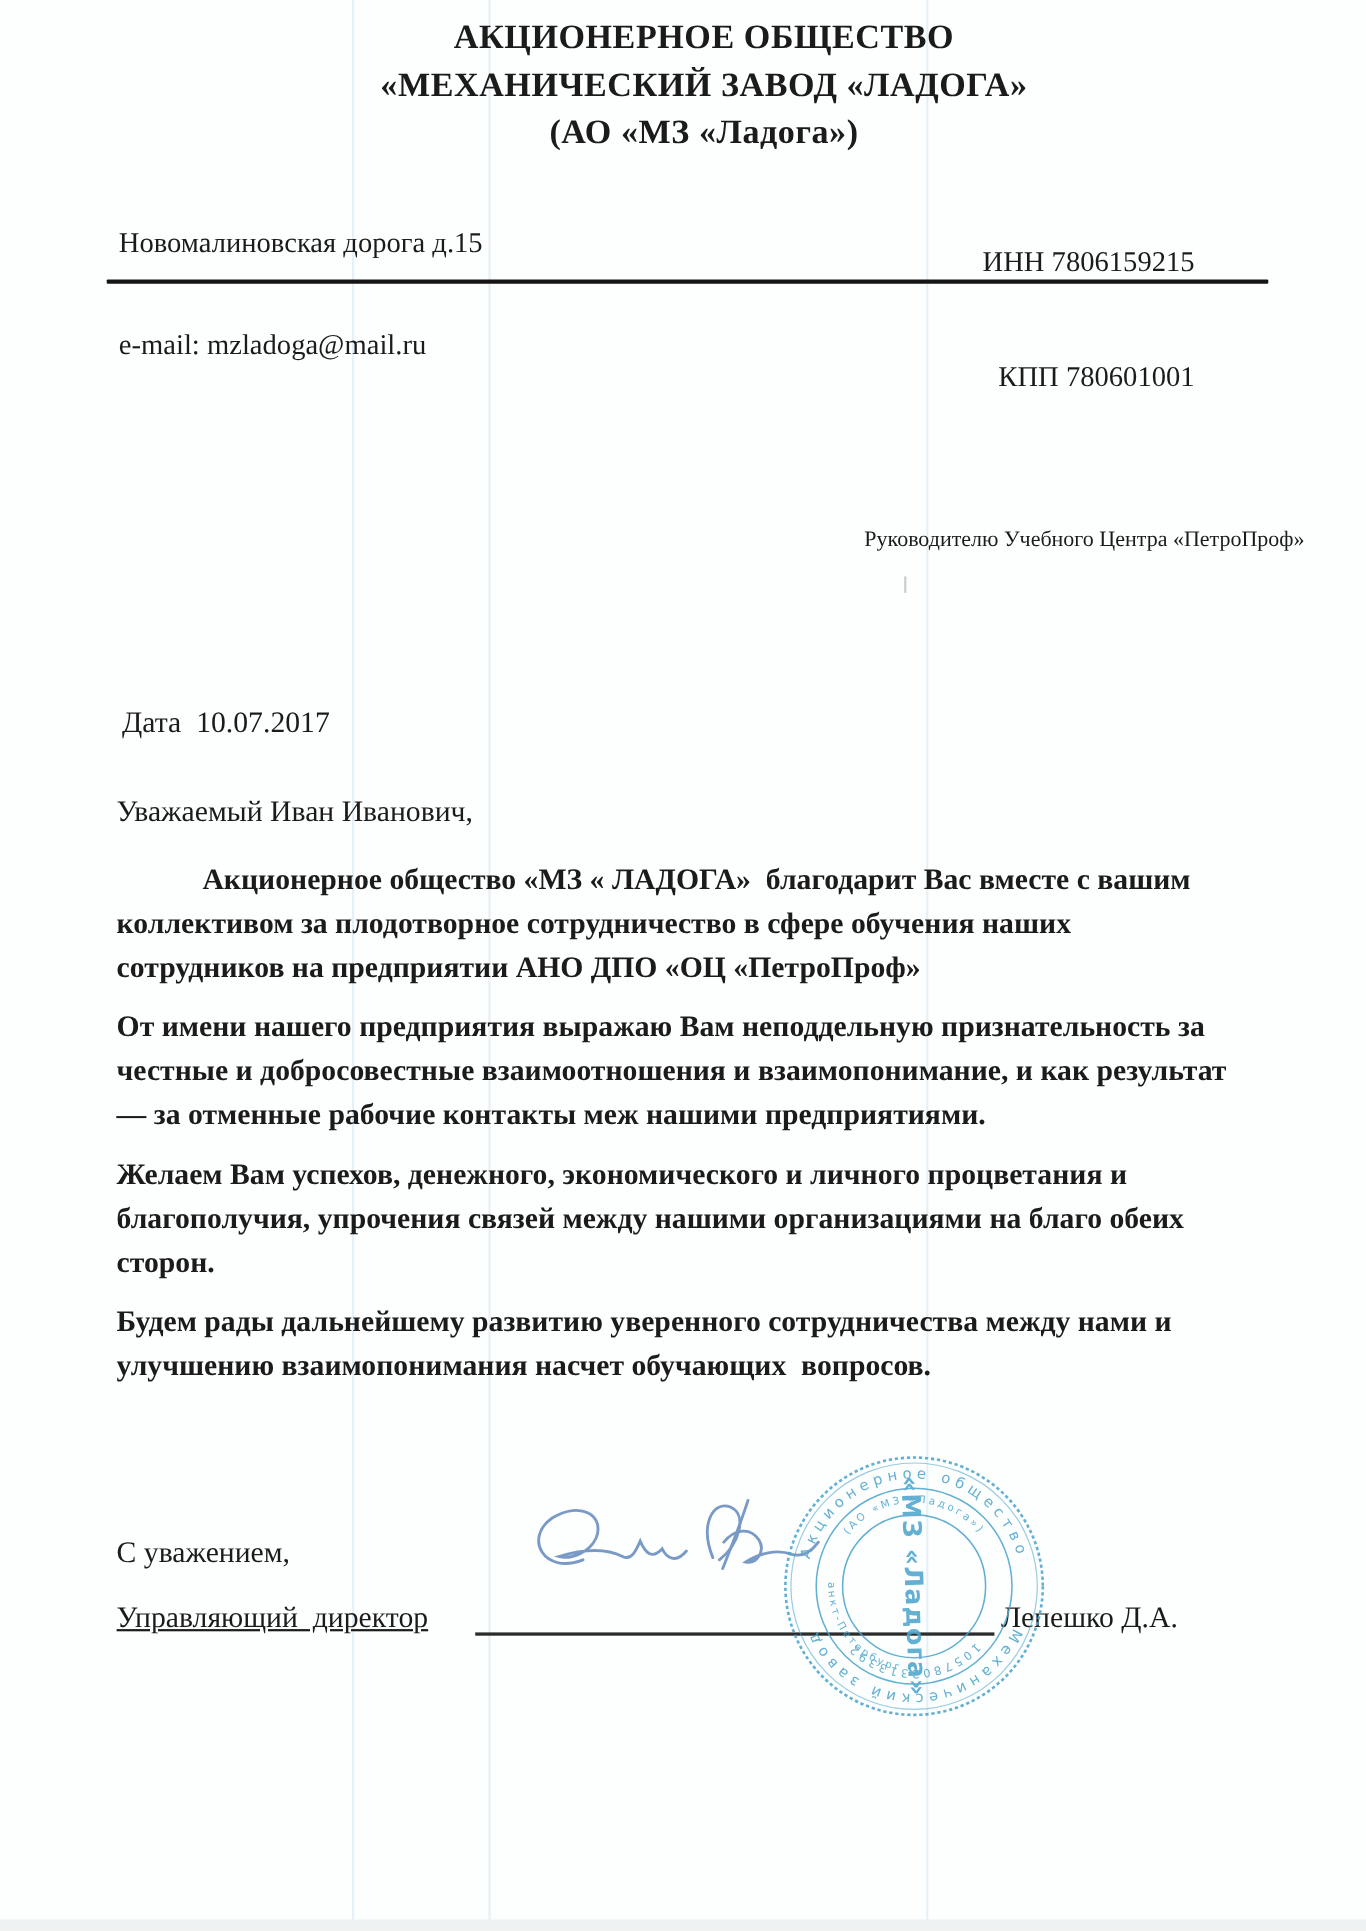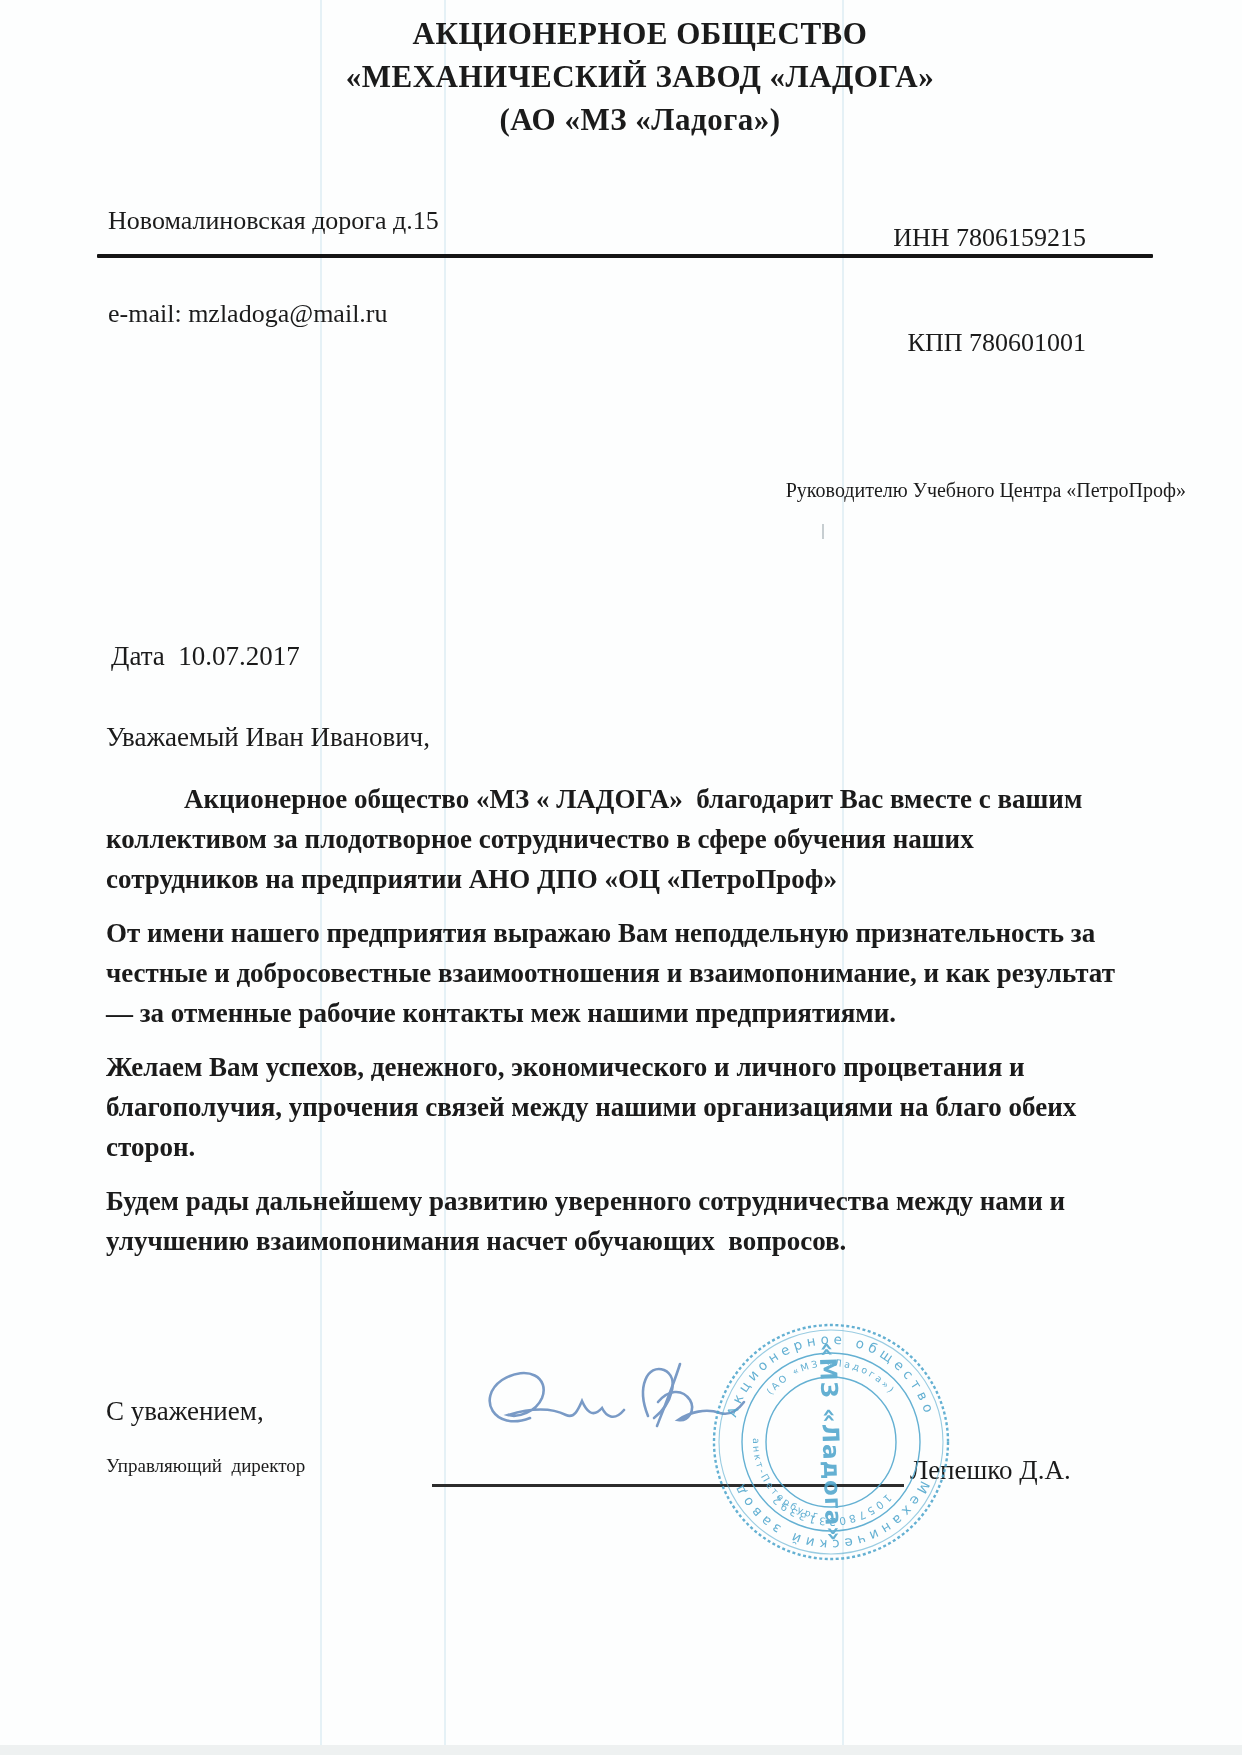--- a/index.html
+++ b/index.html
@@ -30,21 +30,21 @@
   .recipient{position:absolute;top:479px;right:99px;font-size:20px;white-space:pre;}
   .date-line{position:absolute;top:597px;left:111px;font-size:27px;white-space:pre;margin-top:44px;}
   .salutation{position:absolute;top:722px;left:106px;font-size:27px;white-space:pre;}
   .body-col{position:absolute;top:779px;left:106px;width:1045px;font-size:27px;font-weight:bold;}
   .para{margin:0 0 14px 0;}
   .para .line{white-space:pre;line-height:40px;}
   .para.indent-first .line:first-child{text-indent:78px;}
 
   
   .closing{position:absolute;top:1396px;left:106px;font-size:27px;white-space:pre;text-align:right;}
-  .signer-title{position:absolute;top:1455px;left:106px;font-size:19px;white-space:pre;}
+  .signer-title{position:absolute;top:1455px;left:106px;font-size:27px;white-space:pre;text-decoration:underline;}
   .sig-underline{position:absolute;top:1484px;left:432px;width:472px;height:3px;background:#2c2c2c;}
   .signer-name{position:absolute;top:1455px;left:910px;font-size:27px;white-space:pre;}
 
   .signature-svg{position:absolute;top:1358px;left:452px;width:330px;height:112px;}
   .stamp-svg{position:absolute;top:1315px;left:704px;width:254px;height:254px;opacity:.88;}
   .stamp-ring1{font-family:"DejaVu Sans","Liberation Sans",sans-serif;font-size:13.5px;letter-spacing:4.5px;}
   .stamp-ring2{font-family:"DejaVu Sans","Liberation Sans",sans-serif;font-size:9.5px;letter-spacing:2.5px;}
   .stamp-num{font-family:"DejaVu Sans","Liberation Sans",sans-serif;font-size:10.5px;letter-spacing:3px;}
   .stamp-center{font-family:"DejaVu Sans","Liberation Sans",sans-serif;font-size:23px;font-weight:bold;letter-spacing:1px;}
 </style>

